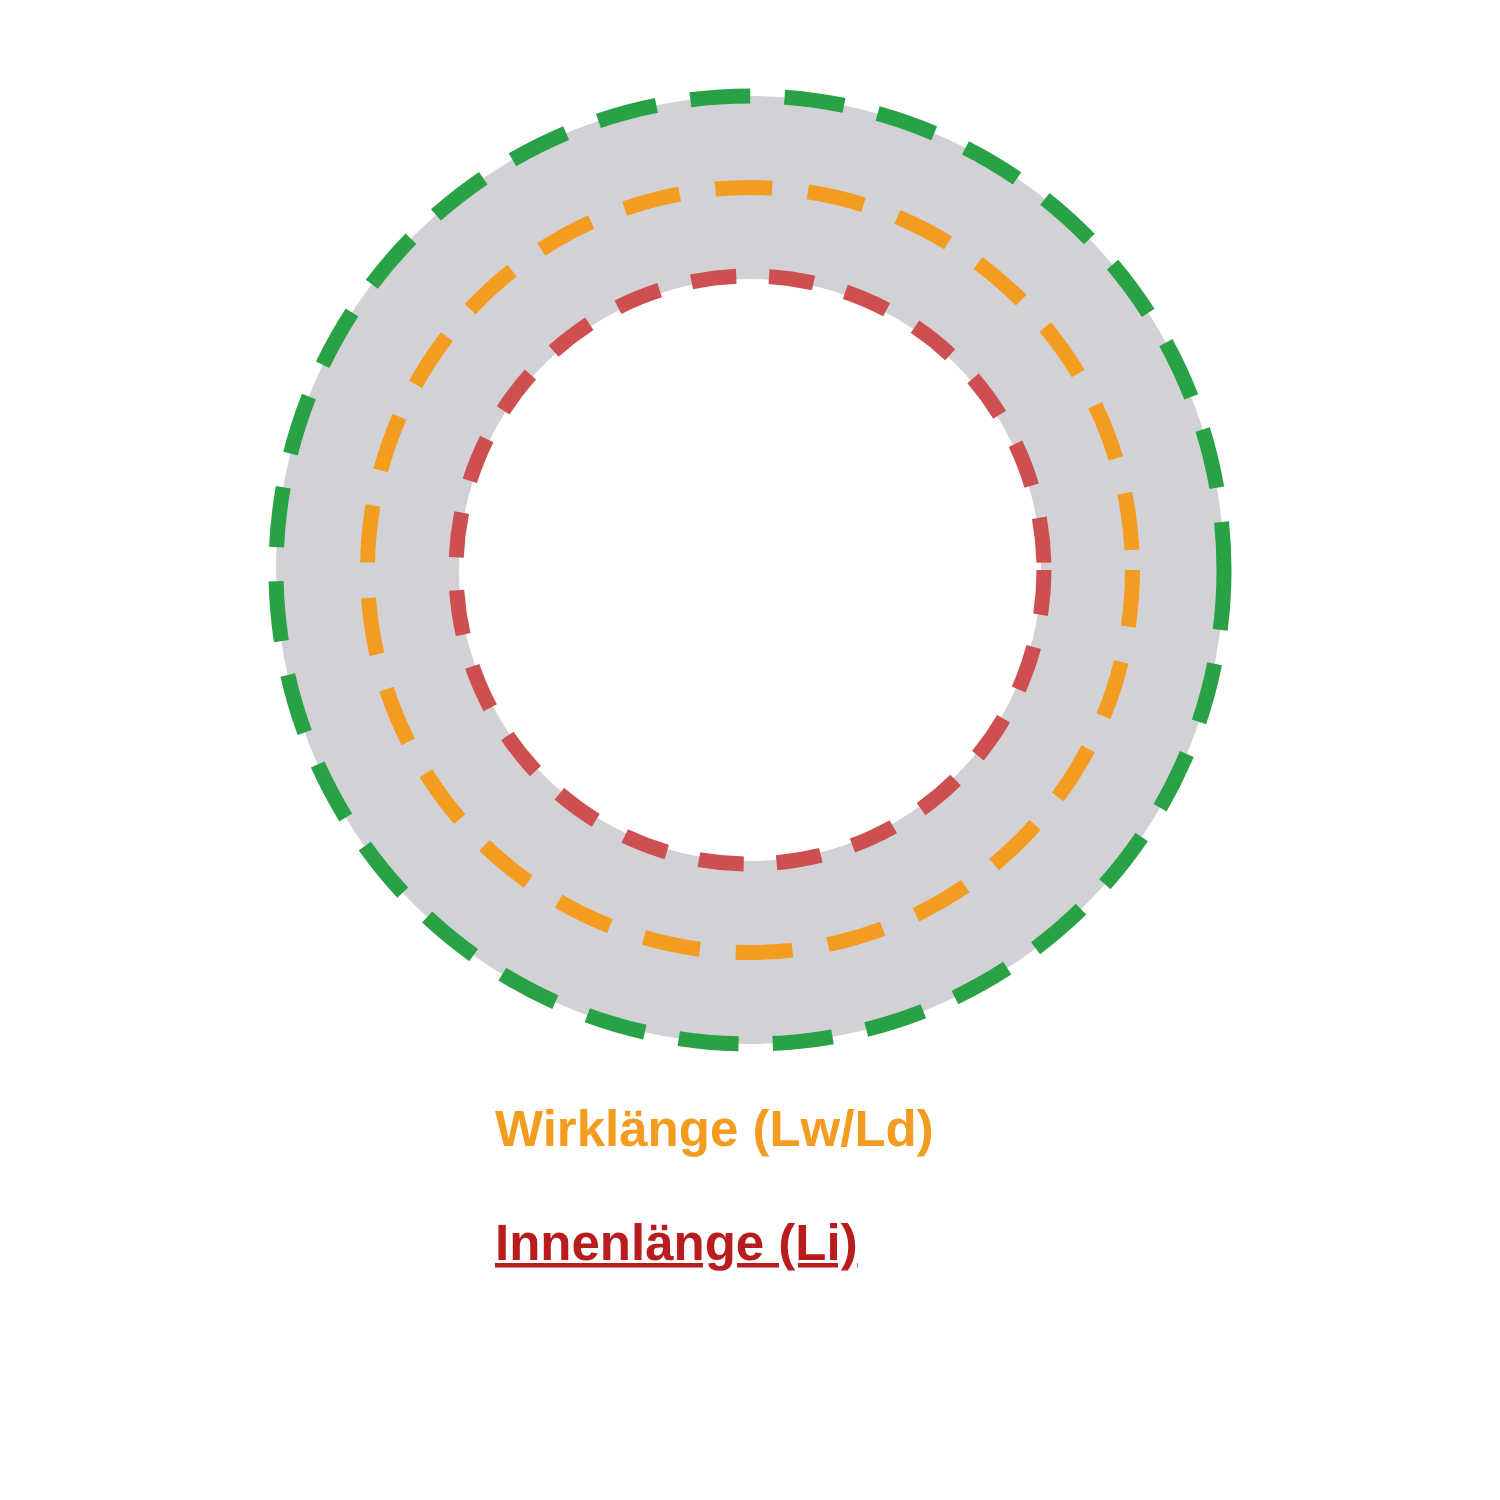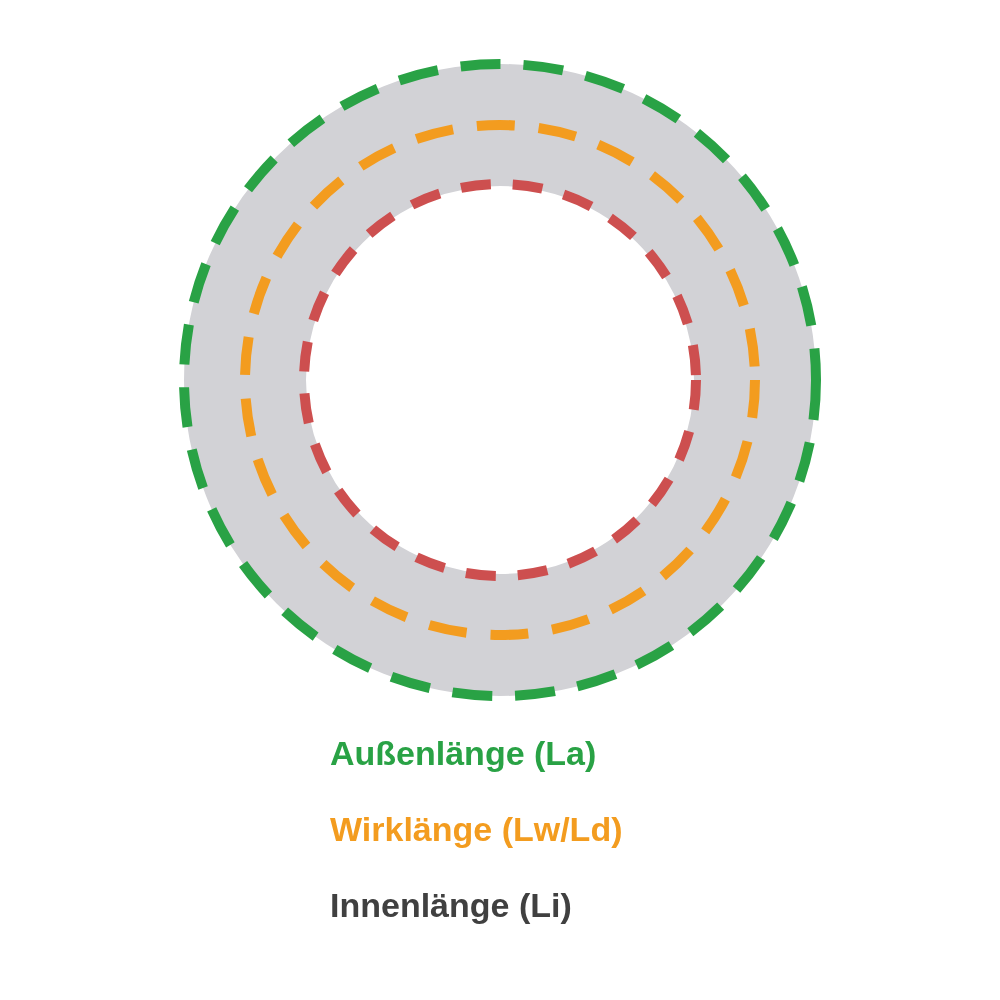--- a/index.html
+++ b/index.html
@@ -33,39 +33,38 @@
   }
   .length-label {
     font-size: 34px;
     font-weight: 700;
     line-height: 1.2;
     margin: 0 0 35px 0;
     white-space: nowrap;
   }
   .label-outer     { color: #29a245; }
   .label-effective { color: #f39c1f; text-align: center; }
-  .label-inner     { color: #404040; }
+  .label-inner     { color: #b91c1c; text-decoration: underline; }
 </style>
 </head>
 <body>
 
 <div class="page">
 
   <div class="diagram-wrap">
     <svg width="1000" height="720" viewBox="0 0 1000 720">
 
       <circle cx="500" cy="380" r="255" fill="none" stroke-width="122" stroke="#d2d2d6"></circle>
 
       <circle cx="500" cy="380" r="316" fill="none" stroke-width="10" stroke-dasharray="40 23" stroke="#29a245"></circle>
 
       <circle cx="500" cy="380" r="255" fill="none" stroke-width="10" stroke-dasharray="38 24" stroke="#f39c1f"></circle>
 
       <circle cx="500" cy="380" r="196" fill="none" stroke-width="10" stroke-dasharray="30 22" stroke="#cd4f4f"></circle>
     </svg>
   </div>
 
   <div class="labels">
-    <div class="length-label label-outer">Außenlänge (La)</div>
     <div class="length-label label-effective">Wirklänge (Lw/Ld)</div>
     <div class="length-label label-inner">Innenlänge (Li)</div>
   </div>
 
 </div>
 
 </body></html>

